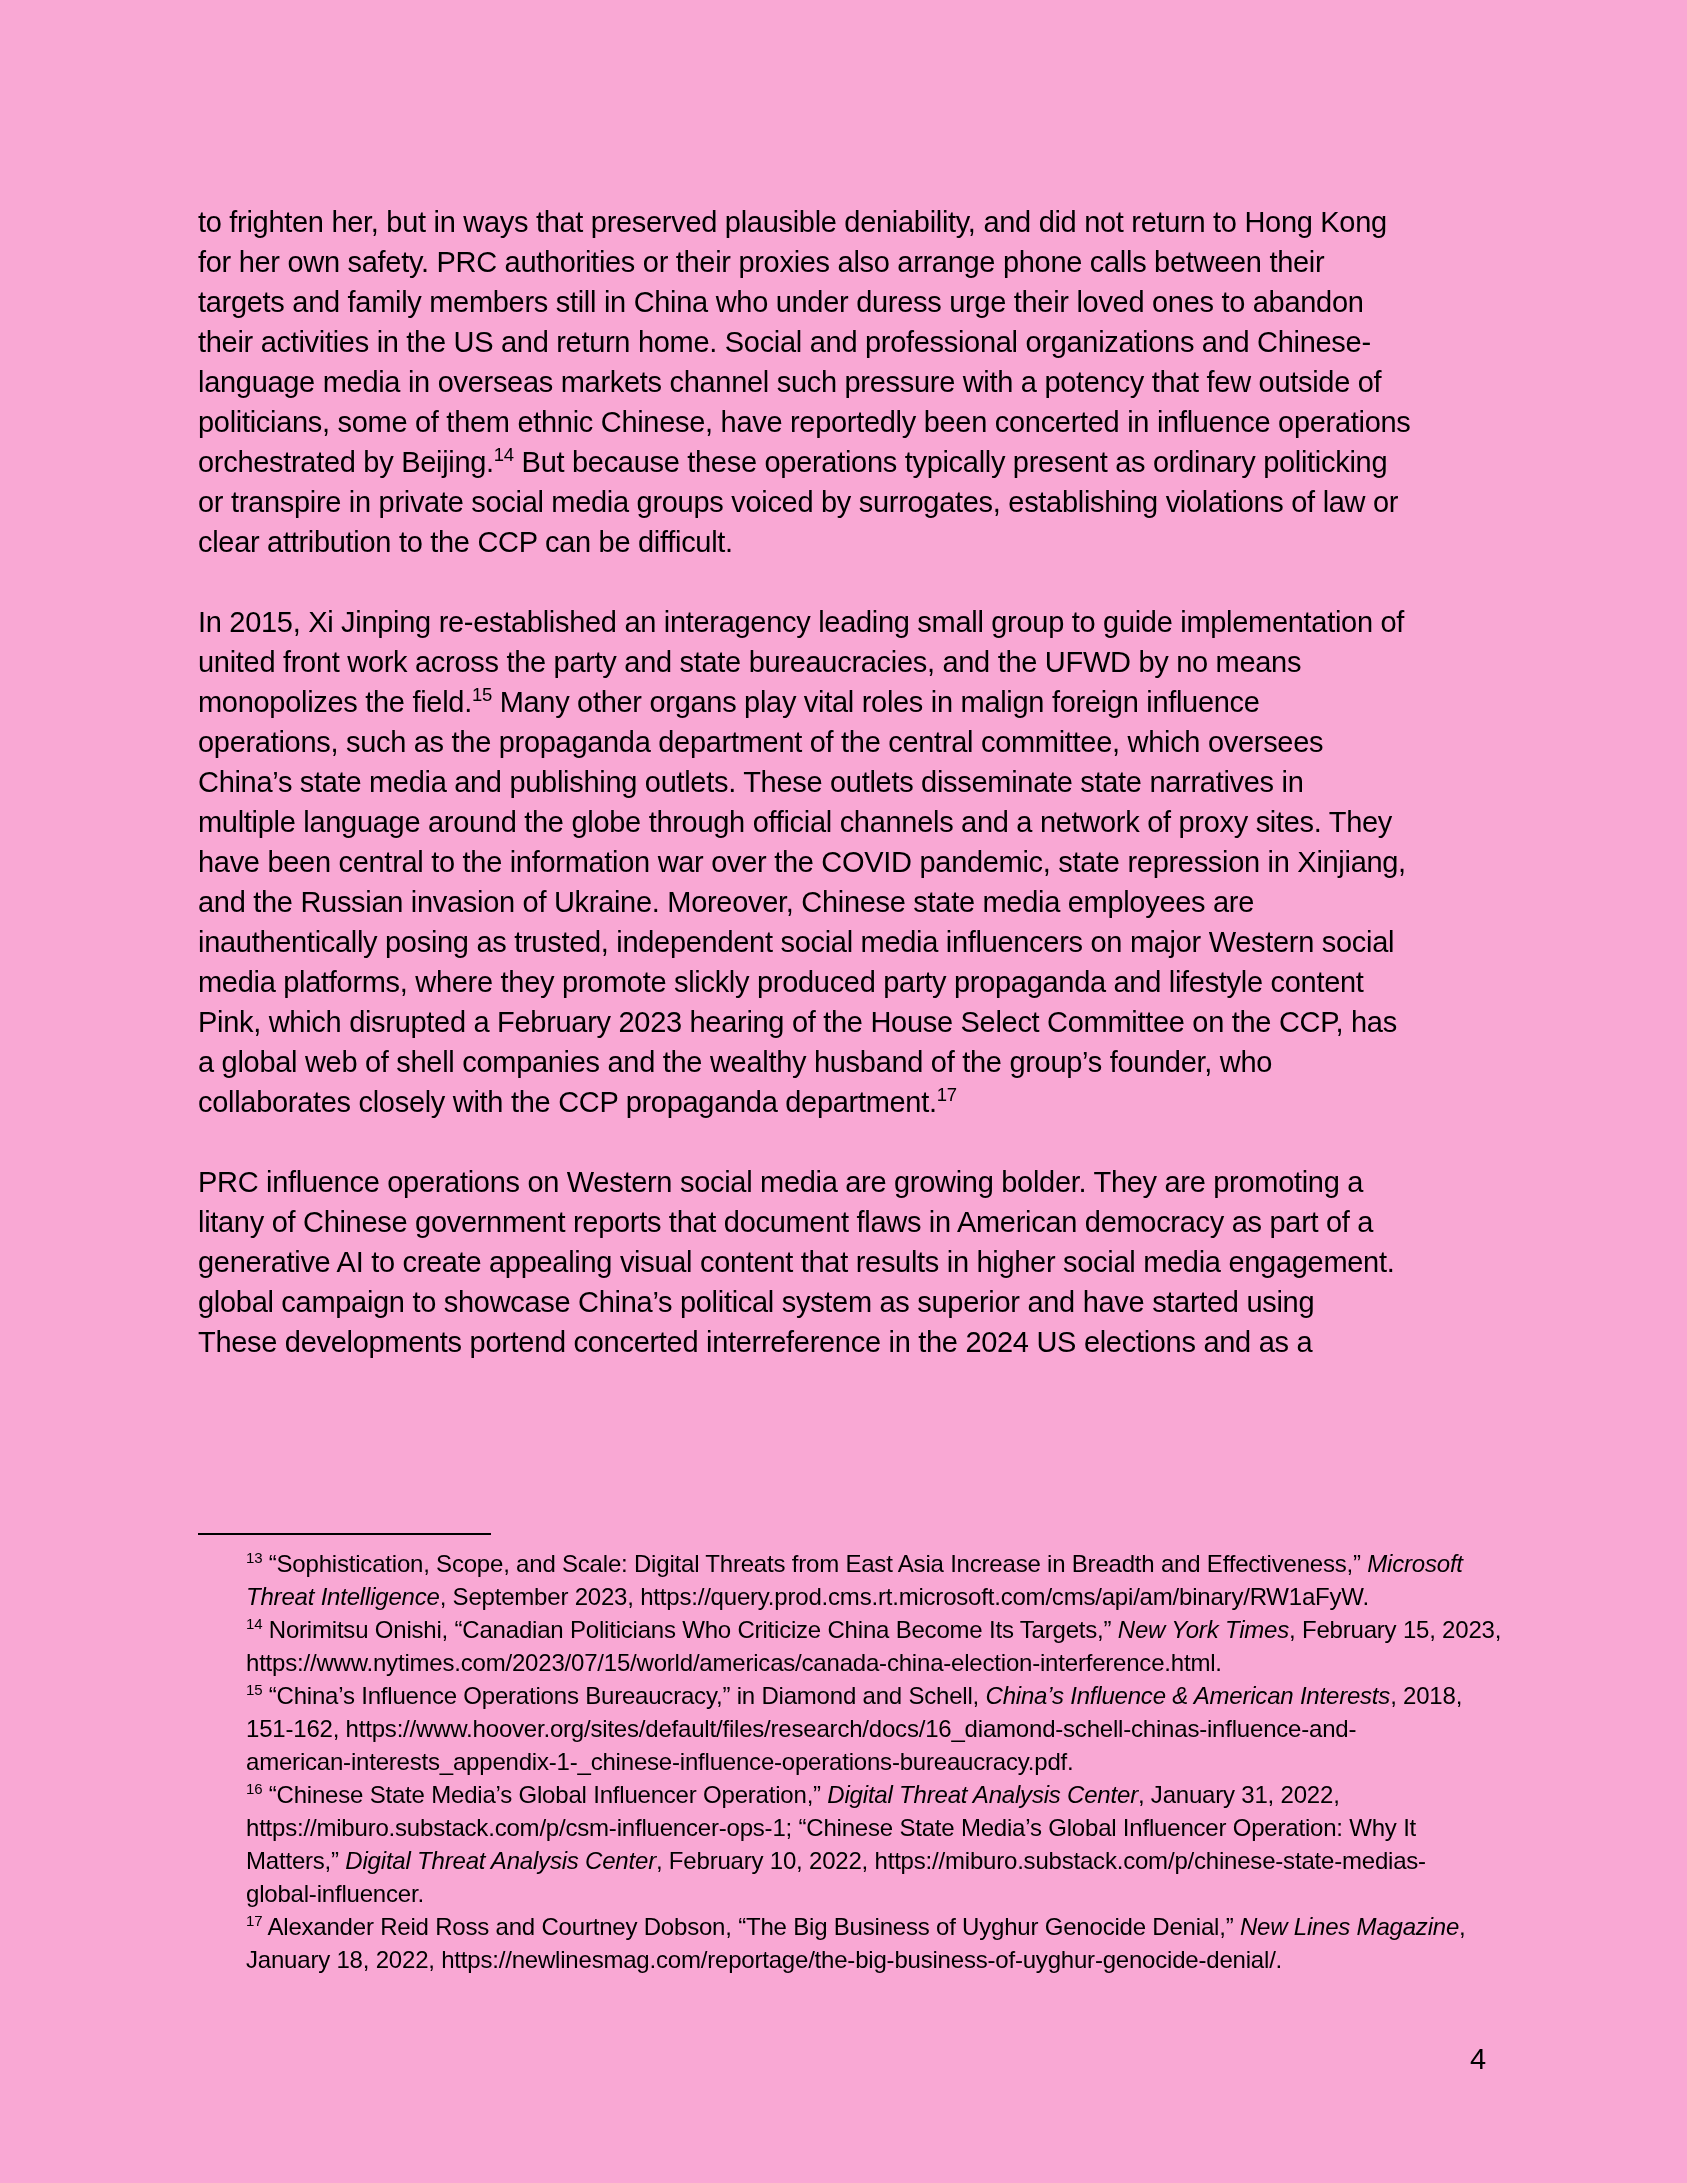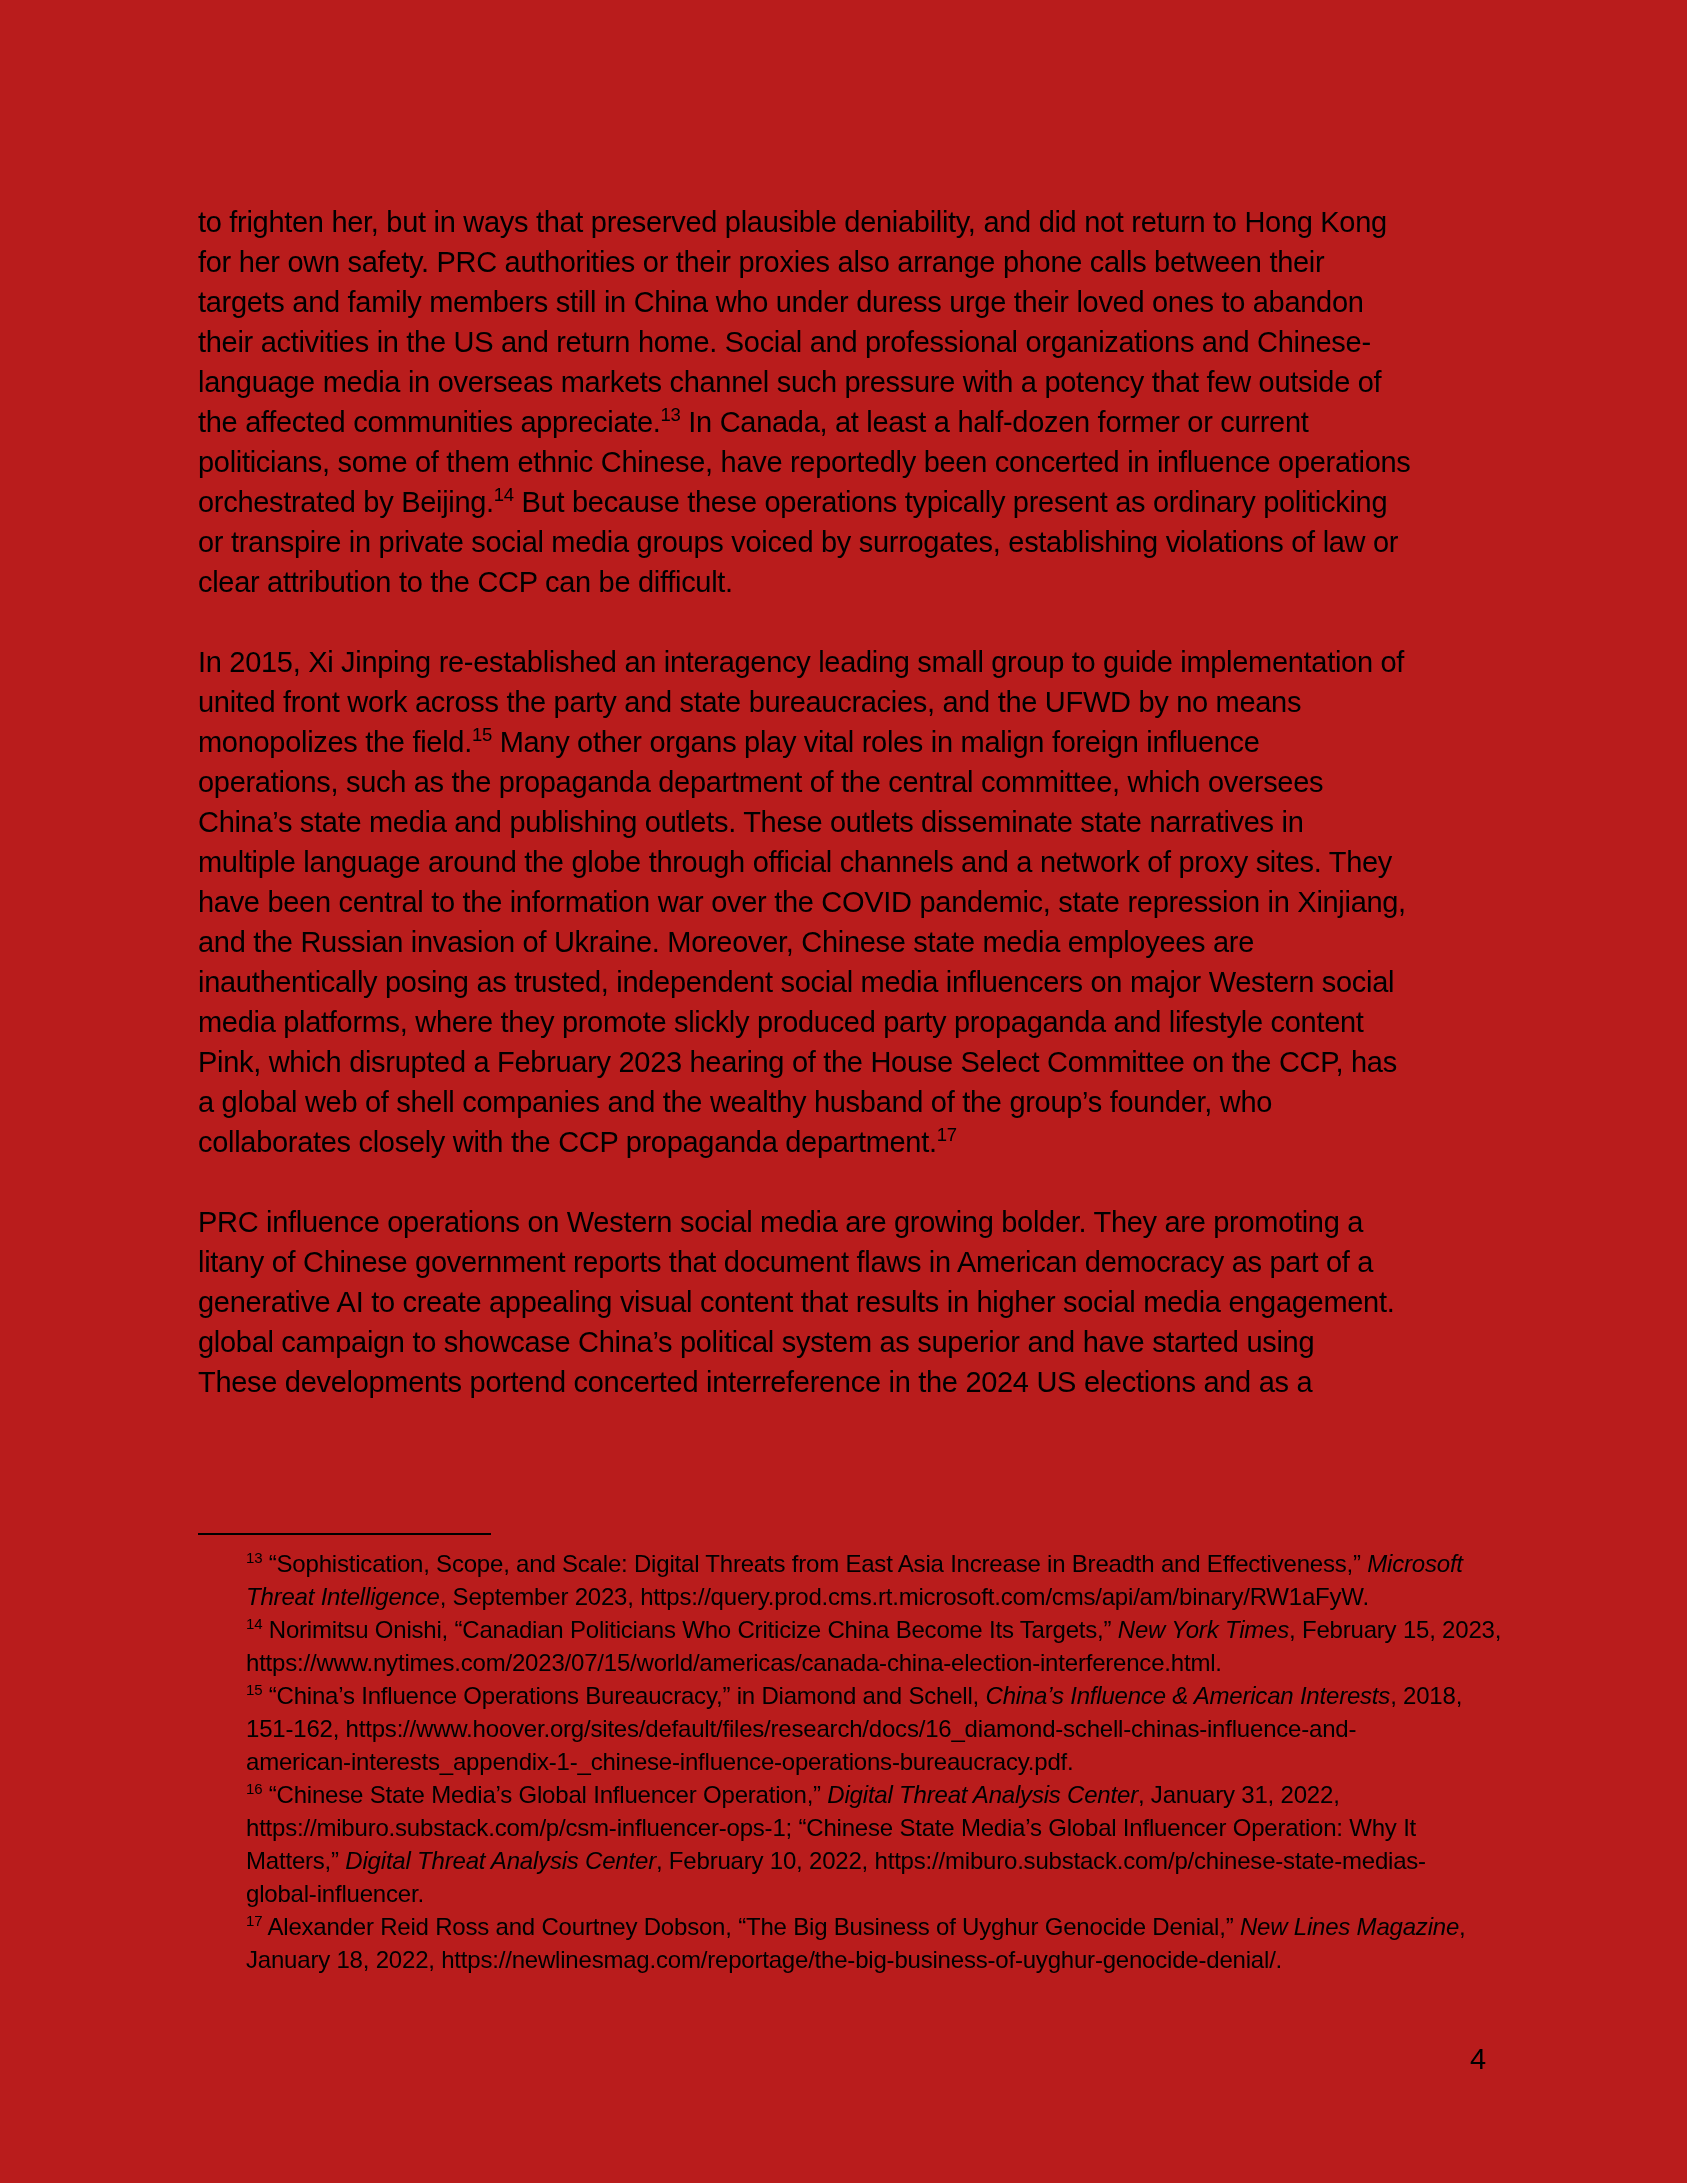--- a/index.html
+++ b/index.html
@@ -1,17 +1,17 @@
 <!DOCTYPE html>
 <html style="font-size:10.6px"><head>
 <meta charset="utf-8">
 <style>
   html, body { margin: 0; padding: 0; background: #ffffff; }
   body { width: 1687px; height: 2183px; position: relative; overflow: hidden; color: #000; }
-  .page { position: absolute; left: 0; top: 0; width: 1687px; height: 2183px; background: #b91c1c; }
+  .page { position: absolute; left: 0; top: 0; width: 1687px; height: 2183px; background: #f9a8d4; }
   .body-text {
     position: absolute; left: 198px; top: 202px; width: 1297px;
     font-family: "Liberation Sans", sans-serif; font-size: 29px; line-height: 40px;
     letter-spacing: -0.3px;
   }
   .para { margin: 0 0 40px 0; }
   .line { display: block; white-space: nowrap; }
   sup.fn { font-size: 18.5px; line-height: 0; vertical-align: 10.6px; }
   .sep {
     position: absolute; left: 198px; top: 1533px; width: 293px; height: 2px; background: #000;
@@ -34,21 +34,20 @@
 <body>
 
 <div class="page">
   <div class="body-text" id="body-text">
       <p class="para">
         <span class="line"><span>to frighten her, but in ways that preserved plausible deniability, and did not return to Hong Kong</span></span>
         <span class="line"><span>for her own safety. PRC authorities or their proxies also arrange phone calls between their</span></span>
         <span class="line"><span>targets and family members still in China who under duress urge their loved ones to abandon</span></span>
         <span class="line"><span>their activities in the US and return home. Social and professional organizations and Chinese-</span></span>
         <span class="line"><span>language media in overseas markets channel such pressure with a potency that few outside of</span></span>
-        <span class="line"><span>the affected communities appreciate.</span><sup class="fn">13</sup><span> In Canada, at least a half-dozen former or current</span></span>
         <span class="line"><span>politicians, some of them ethnic Chinese, have reportedly been concerted in influence operations</span></span>
         <span class="line"><span>orchestrated by Beijing.</span><sup class="fn">14</sup><span> But because these operations typically present as ordinary politicking</span></span>
         <span class="line"><span>or transpire in private social media groups voiced by surrogates, establishing violations of law or</span></span>
         <span class="line"><span>clear attribution to the CCP can be difficult.</span></span>
       </p>
       <p class="para">
         <span class="line"><span>In 2015, Xi Jinping re-established an interagency leading small group to guide implementation of</span></span>
         <span class="line"><span>united front work across the party and state bureaucracies, and the UFWD by no means</span></span>
         <span class="line"><span>monopolizes the field.</span><sup class="fn">15</sup><span> Many other organs play vital roles in malign foreign influence</span></span>
         <span class="line"><span>operations, such as the propaganda department of the central committee, which oversees</span></span>

